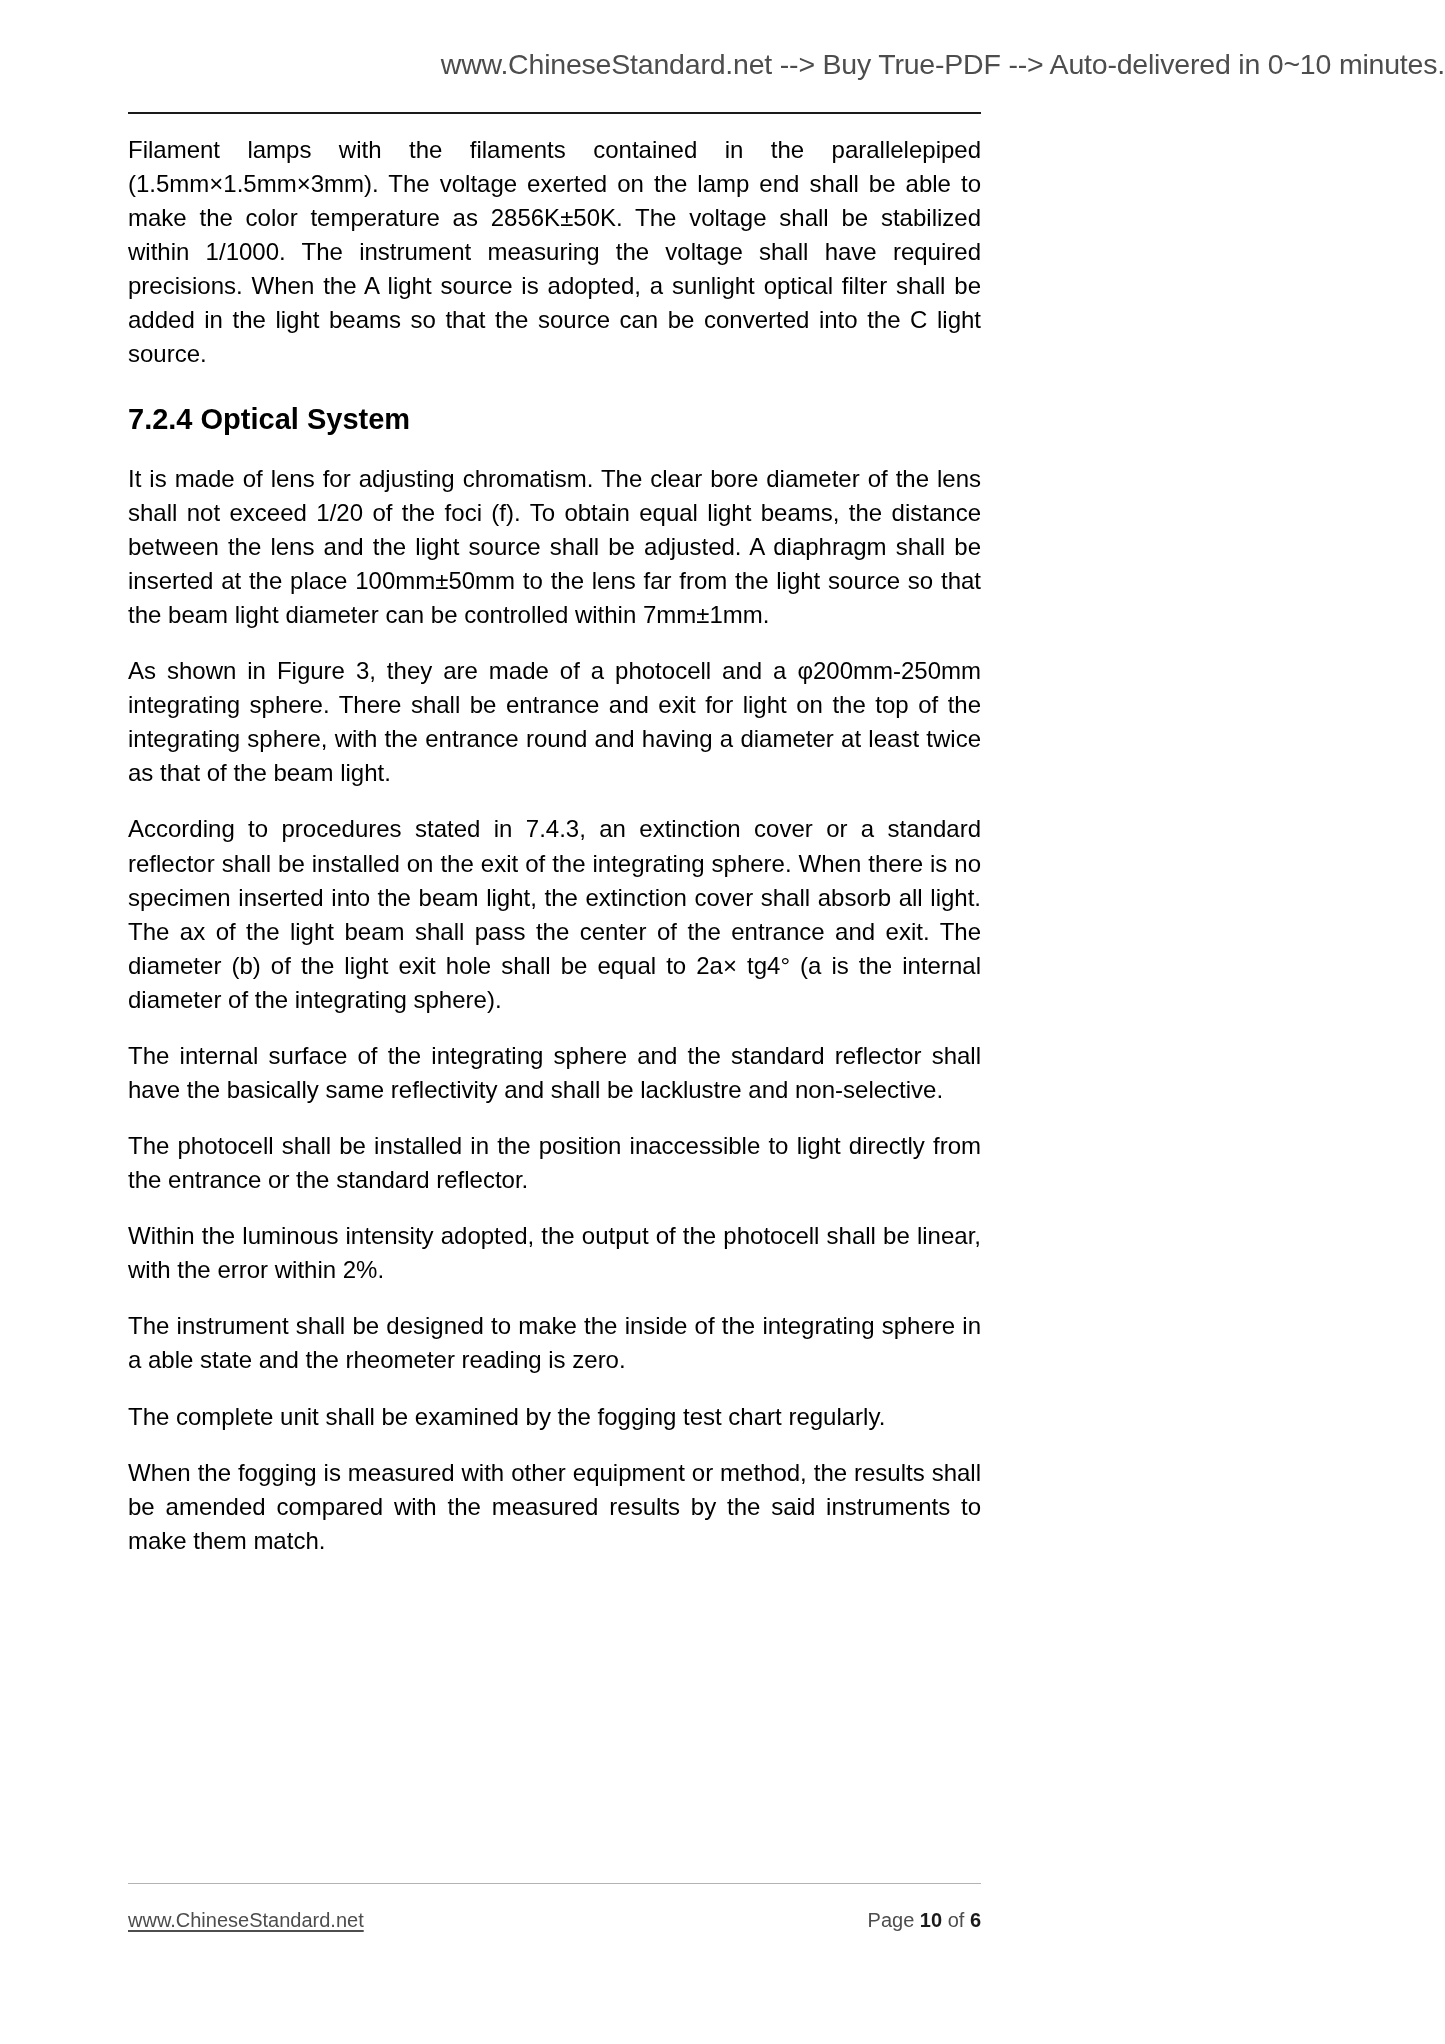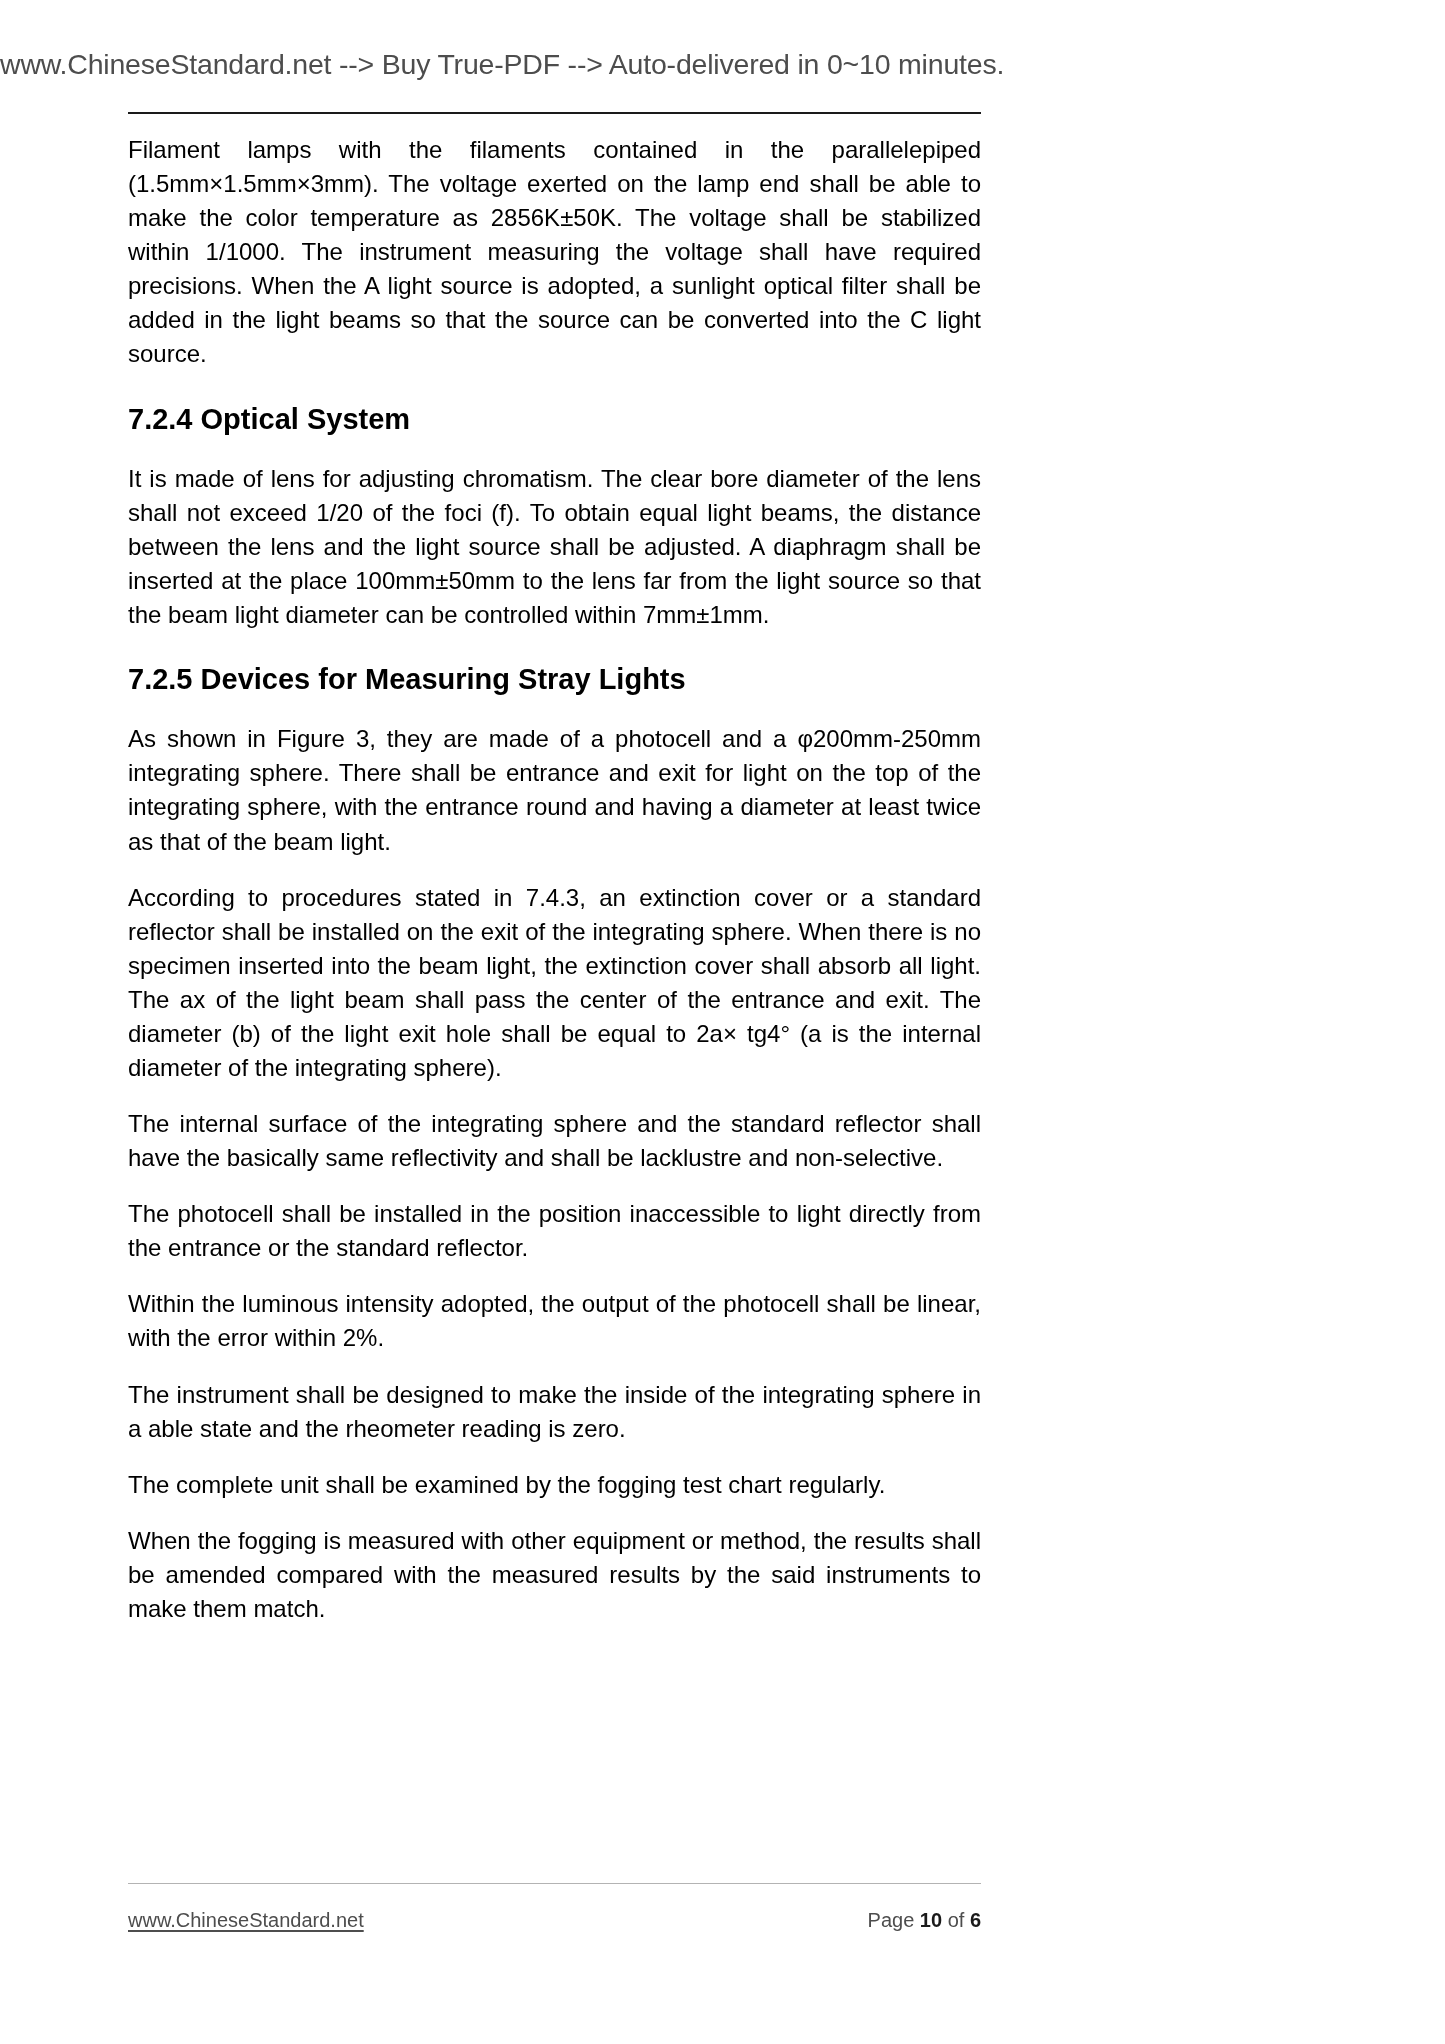--- a/index.html
+++ b/index.html
@@ -20,21 +20,21 @@
     box-sizing: border-box;
     overflow: hidden;
   }
 
   
   .promo-header {
     position: absolute;
     top: 48px;
     left: 0;
     right: 0;
-    text-align: left;
+    text-align: right;
     font-size: 28.5px;
     color: #4d4d4d;
     letter-spacing: -0.2px;
     white-space: nowrap;
   }
   .std-number {
     position: absolute;
     top: 85px;
     left: 0;
     right: 0;
@@ -122,21 +122,20 @@
 
   <div class="promo-header">www.ChineseStandard.net --&gt; Buy True-PDF --&gt; Auto-delivered in 0~10 minutes.</div>
 
 
   <div class="header-rule"></div>
 
   <div class="content" id="content-root">
       <p class="justify">Filament lamps with the filaments contained in the parallelepiped (1.5mm×1.5mm×3mm). The voltage exerted on the lamp end shall be able to make the color temperature as 2856K±50K. The voltage shall be stabilized within 1/1000. The instrument measuring the voltage shall have required precisions. When the A light source is adopted, a sunlight optical filter shall be added in the light beams so that the source can be converted into the C light source.</p>
       <h3 class="left">7.2.4 Optical System</h3>
       <p class="justify">It is made of lens for adjusting chromatism. The clear bore diameter of the lens shall not exceed 1/20 of the foci (f). To obtain equal light beams, the distance between the lens and the light source shall be adjusted. A diaphragm shall be inserted at the place 100mm±50mm to the lens far from the light source so that the beam light diameter can be controlled within 7mm±1mm.</p>
-      <h3 class="left">7.2.5 Devices for Measuring Stray Lights</h3>
       <p class="justify">As shown in Figure 3, they are made of a photocell and a φ200mm-250mm integrating sphere. There shall be entrance and exit for light on the top of the integrating sphere, with the entrance round and having a diameter at least twice as that of the beam light.</p>
       <p class="justify">According to procedures stated in 7.4.3, an extinction cover or a standard reflector shall be installed on the exit of the integrating sphere. When there is no specimen inserted into the beam light, the extinction cover shall absorb all light. The ax of the light beam shall pass the center of the entrance and exit. The diameter (b) of the light exit hole shall be equal to 2a× tg4° (a is the internal diameter of the integrating sphere).</p>
       <p class="justify">The internal surface of the integrating sphere and the standard reflector shall have the basically same reflectivity and shall be lacklustre and non-selective.</p>
       <p class="justify">The photocell shall be installed in the position inaccessible to light directly from the entrance or the standard reflector.</p>
       <p class="justify">Within the luminous intensity adopted, the output of the photocell shall be linear, with the error within 2%.</p>
       <p class="justify">The instrument shall be designed to make the inside of the integrating sphere in a able state and the rheometer reading is zero.</p>
       <p class="justify">The complete unit shall be examined by the fogging test chart regularly.</p>
       <p class="justify">When the fogging is measured with other equipment or method, the results shall be amended compared with the measured results by the said instruments to make them match.</p>
     </div>
 

